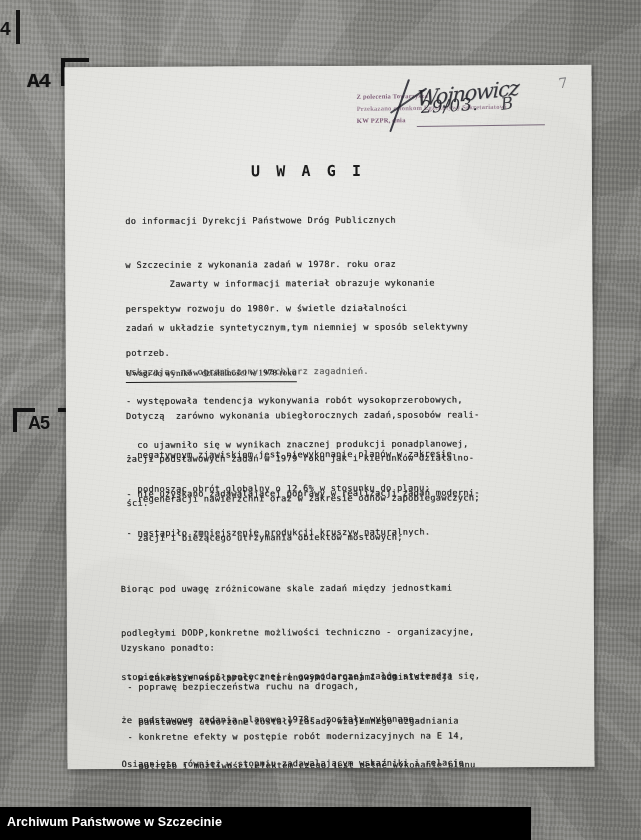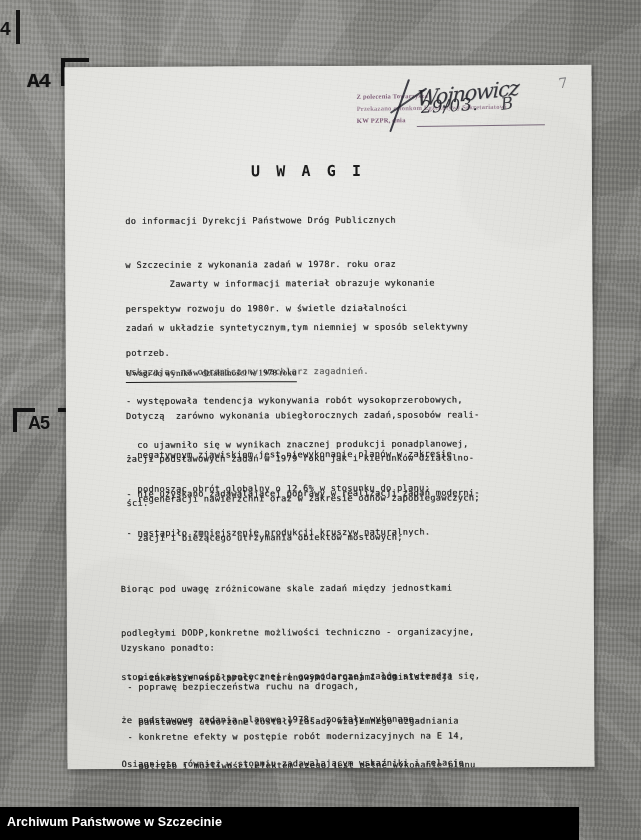--- a/index.html
+++ b/index.html
@@ -220,21 +220,21 @@
     font-size: 14px;
     color: #3a3a42;
     opacity: .6;
     transform: rotate(-5deg);
   }
 
   
   .footer-bar {
     position: absolute;
     left: 0; bottom: 0;
-    width: 579px; height: 33px;
+    width: 531px; height: 33px;
     background: #000;
   }
   .footer-text {
     position: absolute;
     left: 7px; top: 8px;
     color: #fff;
     font-family: "Liberation Sans", sans-serif;
     font-size: 12.5px;
     font-weight: 700;
     letter-spacing: .1px;

